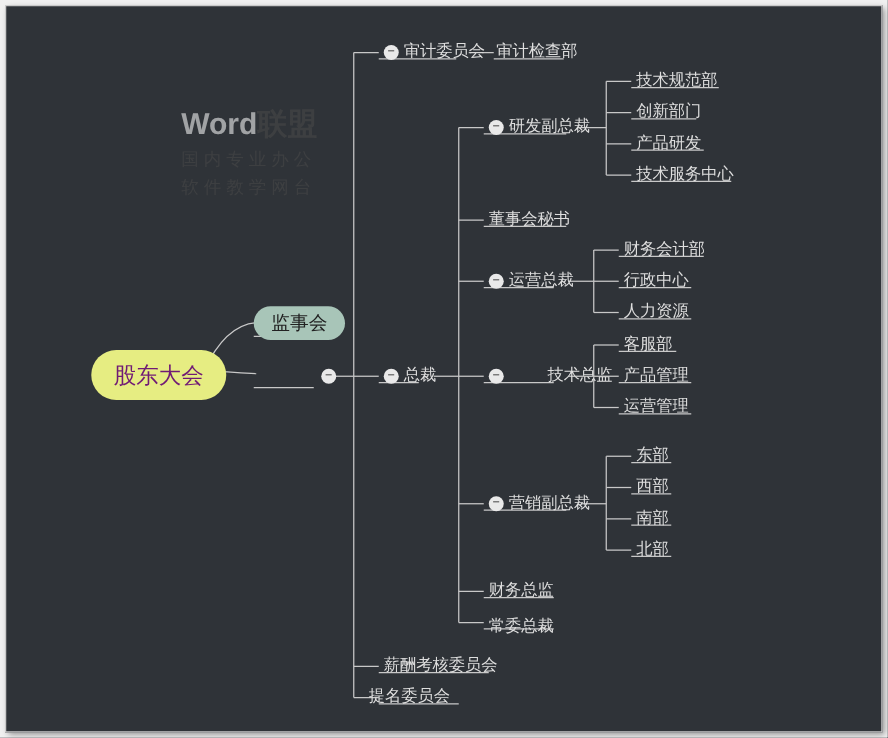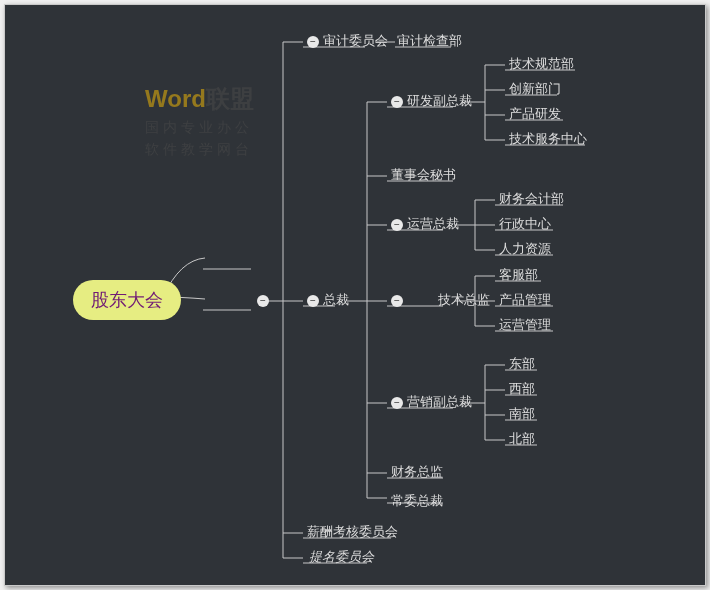--- a/index.html
+++ b/index.html
@@ -25,21 +25,21 @@
     position: absolute;
     left: 140px;
     top: 78px;
     opacity: 0.55;
     pointer-events: none;
   }
   .watermark .wm-top {
     font-size: 24px;
     font-weight: bold;
   }
-  .watermark .wm-top .w1 { color: #eab308; }
+  .watermark .wm-top .w1 { color: #ffffff; }
   .watermark .wm-top .w2 { color: #4a4a4a; }
   .watermark .wm-sub {
     font-size: 14px;
     color: #4a4a4a;
     letter-spacing: 4px;
     margin-top: 4px;
   }
   svg.lines {
     position: absolute;
     top: 0;
@@ -176,28 +176,29 @@
       <path d="M500 415 L532 415"></path>
       <path d="M500 440 L532 440"></path>
 
       <path d="M298 533 L386 533"></path>
       <path d="M298 558 L362 558"></path>
     </g>
   </svg>
 
   <div class="node root" style="left:68px; top:275px;">股东大会</div>
 
+  <div class="node pill" style="left:198px; top:240px;">监事会</div>
   <div class="marker" style="left:252px; top:290px;">−</div>
 
   <div class="marker" style="left:302px; top:31px;">−</div>
   <div class="node" style="left:318px; top:27px;">审计委员会</div>
   <div class="marker" style="left:302px; top:290px;">−</div>
   <div class="node" style="left:318px; top:286px;">总裁</div>
   <div class="node" style="left:302px; top:518px;">薪酬考核委员会</div>
-  <div class="node" style="left:304px; top:543px;font-style:italic;">提名委员会</div>
+  <div class="node" style="left:290px; top:543px;">提名委员会</div>
 
   <div class="node" style="left:392px; top:27px;">审计检查部</div>
 
   <div class="marker" style="left:386px; top:91px;">−</div>
   <div class="node" style="left:402px; top:87px;">研发副总裁</div>
   <div class="node" style="left:386px; top:161px;">董事会秘书</div>
   <div class="marker" style="left:386px; top:214px;">−</div>
   <div class="node" style="left:402px; top:210px;">运营总裁</div>
   <div class="marker" style="left:386px; top:290px;">−</div>
   <div class="node" style="left:402px; top:286px;margin-left:31px;">技术总监</div>

